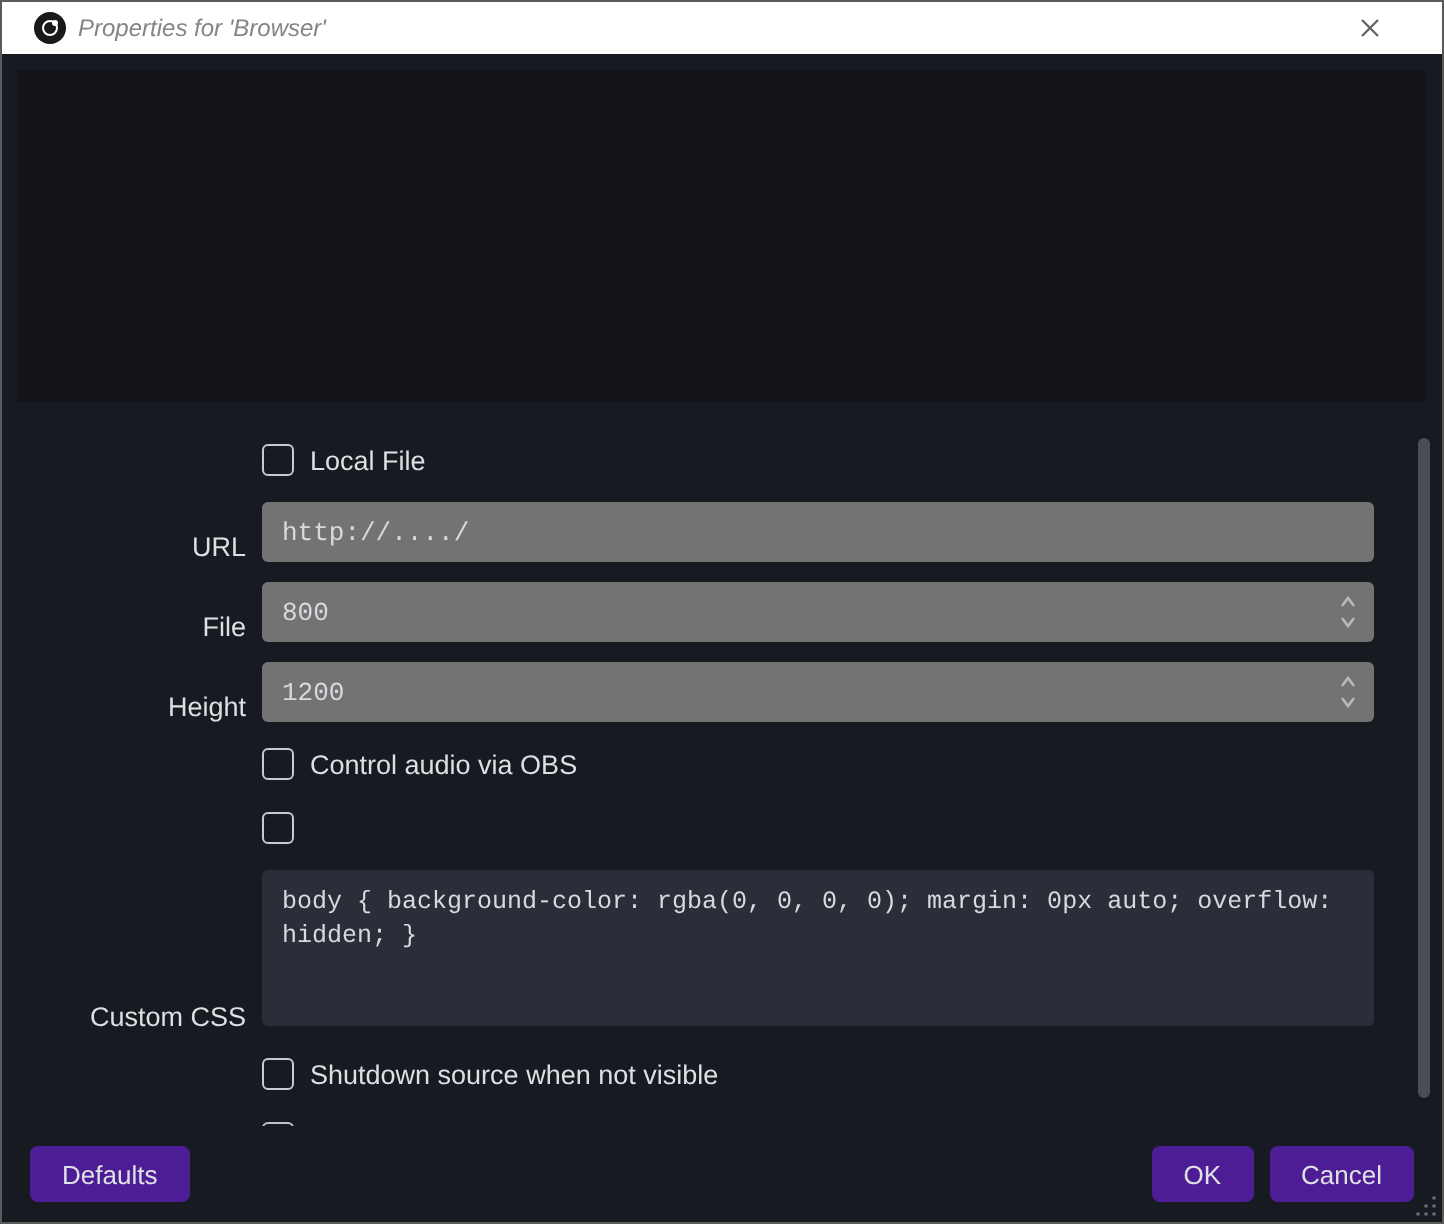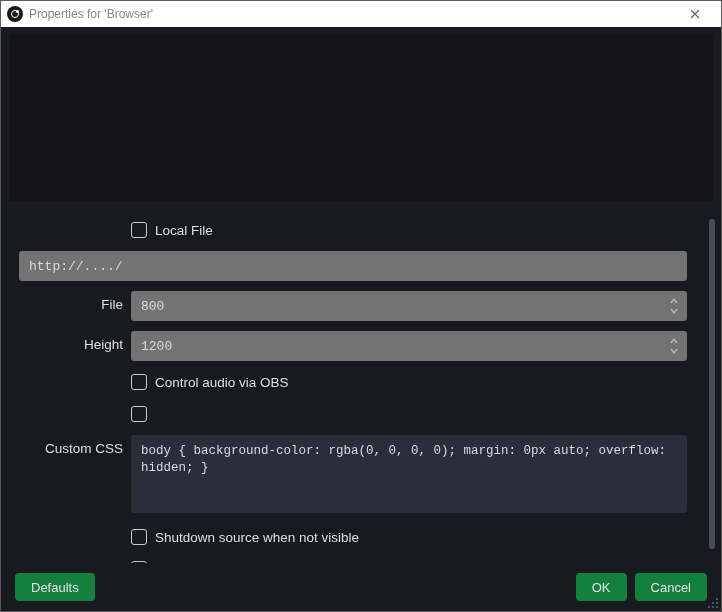--- a/index.html
+++ b/index.html
@@ -1,44 +1,44 @@
 <!DOCTYPE html>
 <html><head>
 <meta charset="utf-8">
 <style>
   * { box-sizing: border-box; margin: 0; padding: 0; }
   html, body { width: 722px; height: 612px; font-family: "Segoe UI", Arial, sans-serif; font-size: 13px; background: #fff; overflow: hidden; }
   .window { width: 722px; height: 612px; border: 1px solid #5a5a5a; display: flex; flex-direction: column; background: #181a21; }
-  .titlebar { height: 26px; background: #fff; display: flex; align-items: center; padding: 0 6px; color: #858585; }
+  .titlebar { height: 26px; background: #fff; display: flex; align-items: center; padding: 0 16px; color: #858585; font-style: italic; }
   .titlebar .app-icon { width: 16px; height: 16px; border-radius: 50%; background: #1a1a1a; display: flex; align-items: center; justify-content: center; margin-right: 6px; }
   .titlebar .app-icon .inner { width: 8px; height: 8px; border-radius: 50%; border: 1.5px solid #fff; position: relative; }
   .titlebar .app-icon .inner::after { content:""; position:absolute; width:3px; height:3px; background:#fff; border-radius:50%; top:-1px; right:-1px; }
   .titlebar .title { flex: 1; font-size: 12px; }
   .titlebar .close { width: 40px; height: 26px; display: flex; align-items: center; justify-content: center; color: #666; cursor: pointer; }
   .titlebar .close svg { width: 10px; height: 10px; }
   .content { flex: 1; display: flex; flex-direction: column; background: #181a21; color: #d7d9de; min-height: 0; }
   .preview { margin: 8px 8px 0 8px; height: 166px; background: #131319; }
   .form-wrap { flex: 1; position: relative; min-height: 0; }
   .form-scroll { position: absolute; inset: 0 16px 0 0; overflow: hidden; padding: 18px 0 0 0; }
   .vscroll { position: absolute; right: 6px; top: 18px; width: 6px; height: 330px; background: #4a4d56; border-radius: 3px; }
-  .row { display: flex; align-items: flex-start; margin: 0 18px 10px 18px; }
+  .row { display: flex; align-items: flex-end; margin: 0 18px 10px 18px; }
   .row .lbl { width: 112px; min-width: 112px; text-align: right; padding-right: 8px; padding-top: 6px; font-size: 13.5px; color: #dedfe3; }
   .row .field { flex: 1; }
   .checkbox-line { display: flex; align-items: center; height: 22px; }
   .checkbox { width: 16px; height: 16px; border: 1.5px solid #c8cad0; border-radius: 3px; margin-right: 8px; cursor: pointer; flex-shrink: 0; }
   .checkbox-lbl { font-size: 13.5px; color: #dedfe3; }
   .textinput { width: 100%; height: 30px; background: #737373; border: none; border-radius: 3px; color: #d7d9de; padding: 0 10px; font-size: 13px; font-family: Liberation Mono, monospace; outline: none; }
   .spinbox { position: relative; }
   .spinbox .textinput { padding-right: 16px; }
   .spin-btns { position: absolute; right: 6px; top: 0; bottom: 0; width: 14px; display: flex; flex-direction: column; justify-content: center; }
   .spin-btns .spin { height: 10px; display:flex; align-items:center; justify-content:center; cursor:pointer; color:#b7b9c0; }
   .spin svg { width: 8px; height: 6px; }
   .cssbox { width: 100%; height: 78px; background: #2b2e38; border: none; border-radius: 3px; color: #d7d9de; padding: 8px 10px; font-size: 12.5px; font-family: "Consolas","Courier New",monospace; resize: none; outline: none; line-height: 1.35; }
   .bottombar { height: 48px; display: flex; align-items: center; padding: 0 14px; }
-  .btn { height: 28px; padding: 0 16px; background: #15803d; border: none; border-radius: 4px; color: #e0e1e5; font-size: 13px; cursor: pointer; font-family: inherit; }
+  .btn { height: 28px; padding: 0 16px; background: #4c1d95; border: none; border-radius: 4px; color: #e0e1e5; font-size: 13px; cursor: pointer; font-family: inherit; }
   .btn + .btn { margin-left: 8px; }
   .spacer { flex: 1; }
   .resize-grip { position: absolute; right: 2px; bottom: 2px; width: 12px; height: 12px; color: #6b6e78; pointer-events: none; }
 </style>
 </head>
 <body>
 
 <div class="window">
   <div class="titlebar">
     <div class="app-icon">
@@ -62,20 +62,21 @@
           <div class="lbl"></div>
           <div class="field">
             <div class="checkbox-line">
               <div class="checkbox"></div>
               <span class="checkbox-lbl">Local File</span>
             </div>
           </div>
         </div>
 
         <div class="row">
+          <div class="lbl">URL</div>
           <div class="field">
             <input class="textinput" value="http://..../" style="">
           </div>
         </div>
 
         <div class="row">
           <div class="lbl">File</div>
           <div class="field spinbox">
             <input class="textinput" value="800" style="">
             <div class="spin-btns">

